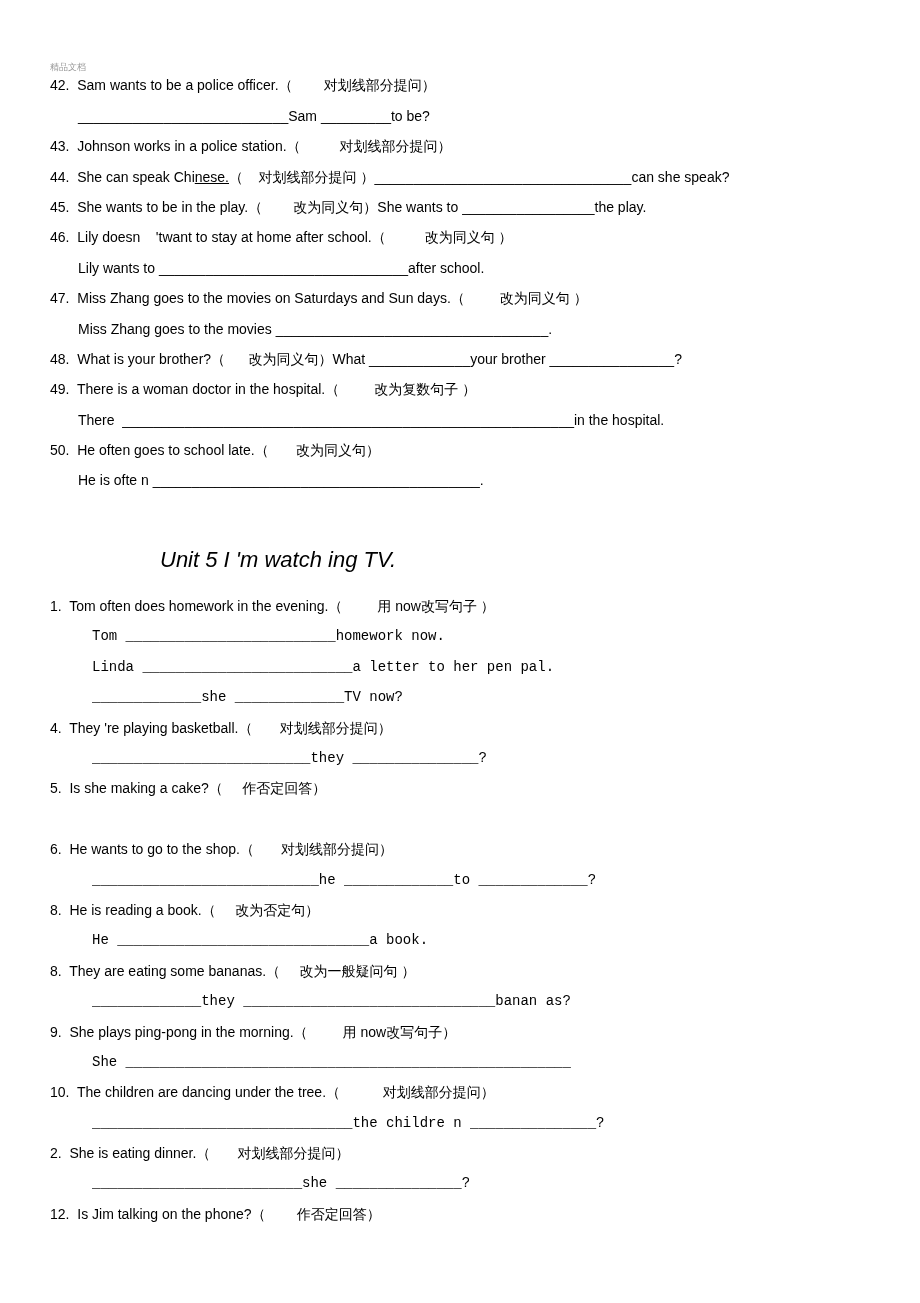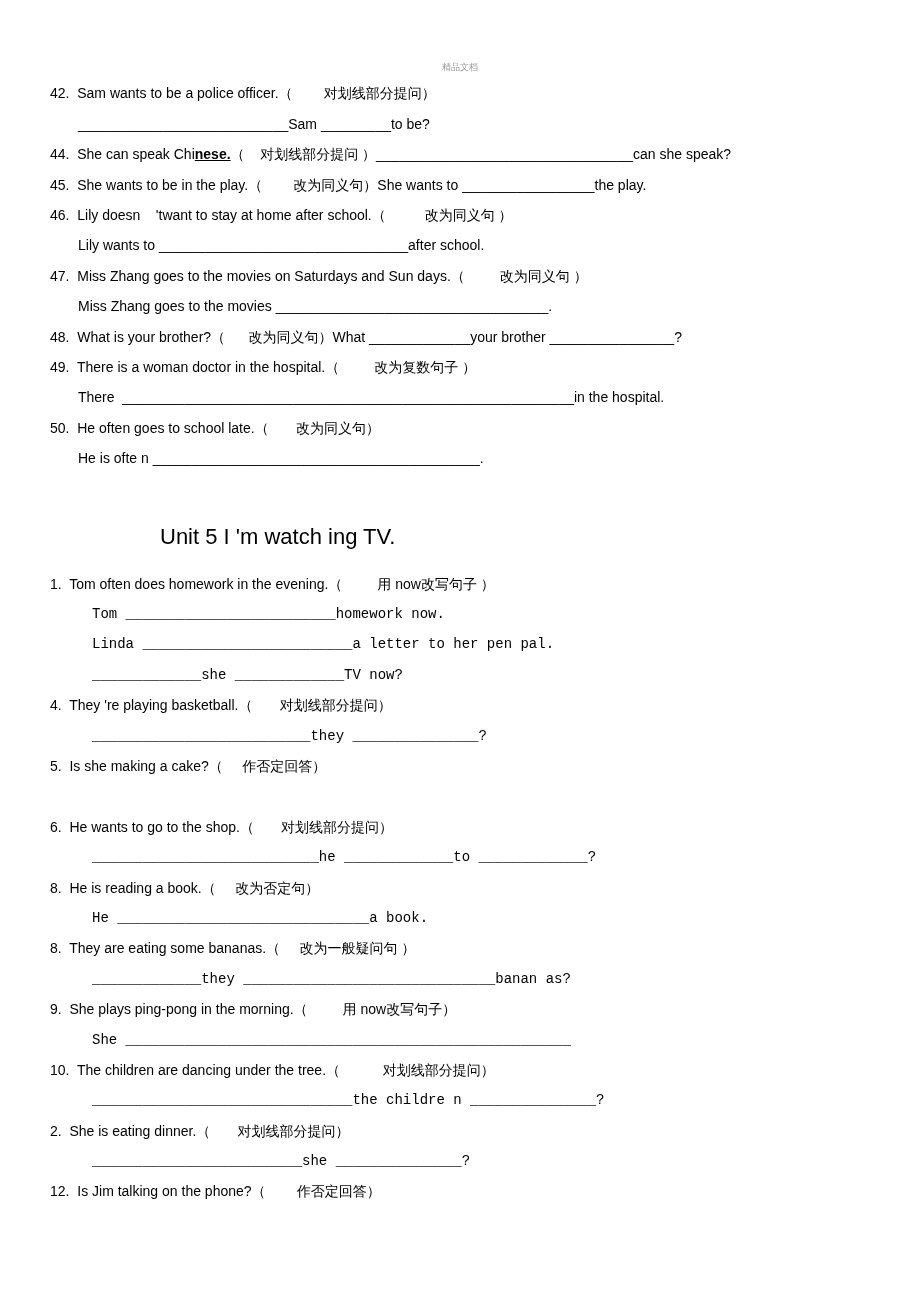--- a/index.html
+++ b/index.html
@@ -6,56 +6,55 @@
     font-family: Arial, "Microsoft YaHei", sans-serif;
     font-size: 14px;
     line-height: 1.6;
     color: #000;
     background: #fff;
     margin: 0;
     padding: 60px 50px 40px 50px;
     width: 820px;
   }
   .header-tag {
-    text-align: center;
     font-size: 9px;
     color: #999;
-    margin-bottom: 8px;
   }
   .line {
     margin-bottom: 8px;
     white-space: pre-wrap;
   }
   .indent {
     padding-left: 28px;
   }
   .indent2 {
     padding-left: 42px;
     font-family: Liberation Mono, monospace;
   }
   .unit-title {
     text-align: center;
     font-size: 22px;
     margin: 50px 0 18px 0;
     padding-left: 110px;
     text-align: left;
+    font-style: italic;
   }
   .underline {
     text-decoration: underline;
-    font-weight: bold;
   }
 </style>
 </head>
 <body>
 
 <div class="header-tag">精品文档</div>
 
 <div id="top-section">
     <div class="line">42.  Sam wants to be a police officer.（        对划线部分提问）</div>
     <div class="line indent">___________________________Sam _________to be?</div>
+    <div class="line">43.  Johnson works in a police station.（          对划线部分提问）</div>
     <div class="line">44.  She can speak Chi<span class="underline">nese.</span>（    对划线部分提问 ）_________________________________can she speak?</div>
     <div class="line">45.  She wants to be in the play.（        改为同义句）She wants to _________________the play.</div>
     <div class="line">46.  Lily doesn    'twant to stay at home after school.（          改为同义句 ）</div>
     <div class="line indent">Lily wants to ________________________________after school.</div>
     <div class="line">47.  Miss Zhang goes to the movies on Saturdays and Sun days.（         改为同义句 ）</div>
     <div class="line indent">Miss Zhang goes to the movies ___________________________________.</div>
     <div class="line">48.  What is your brother?（      改为同义句）What _____________your brother ________________?</div>
     <div class="line">49.  There is a woman doctor in the hospital.（         改为复数句子 ）</div>
     <div class="line indent">There  __________________________________________________________in the hospital.</div>
     <div class="line">50.  He often goes to school late.（       改为同义句）</div>

